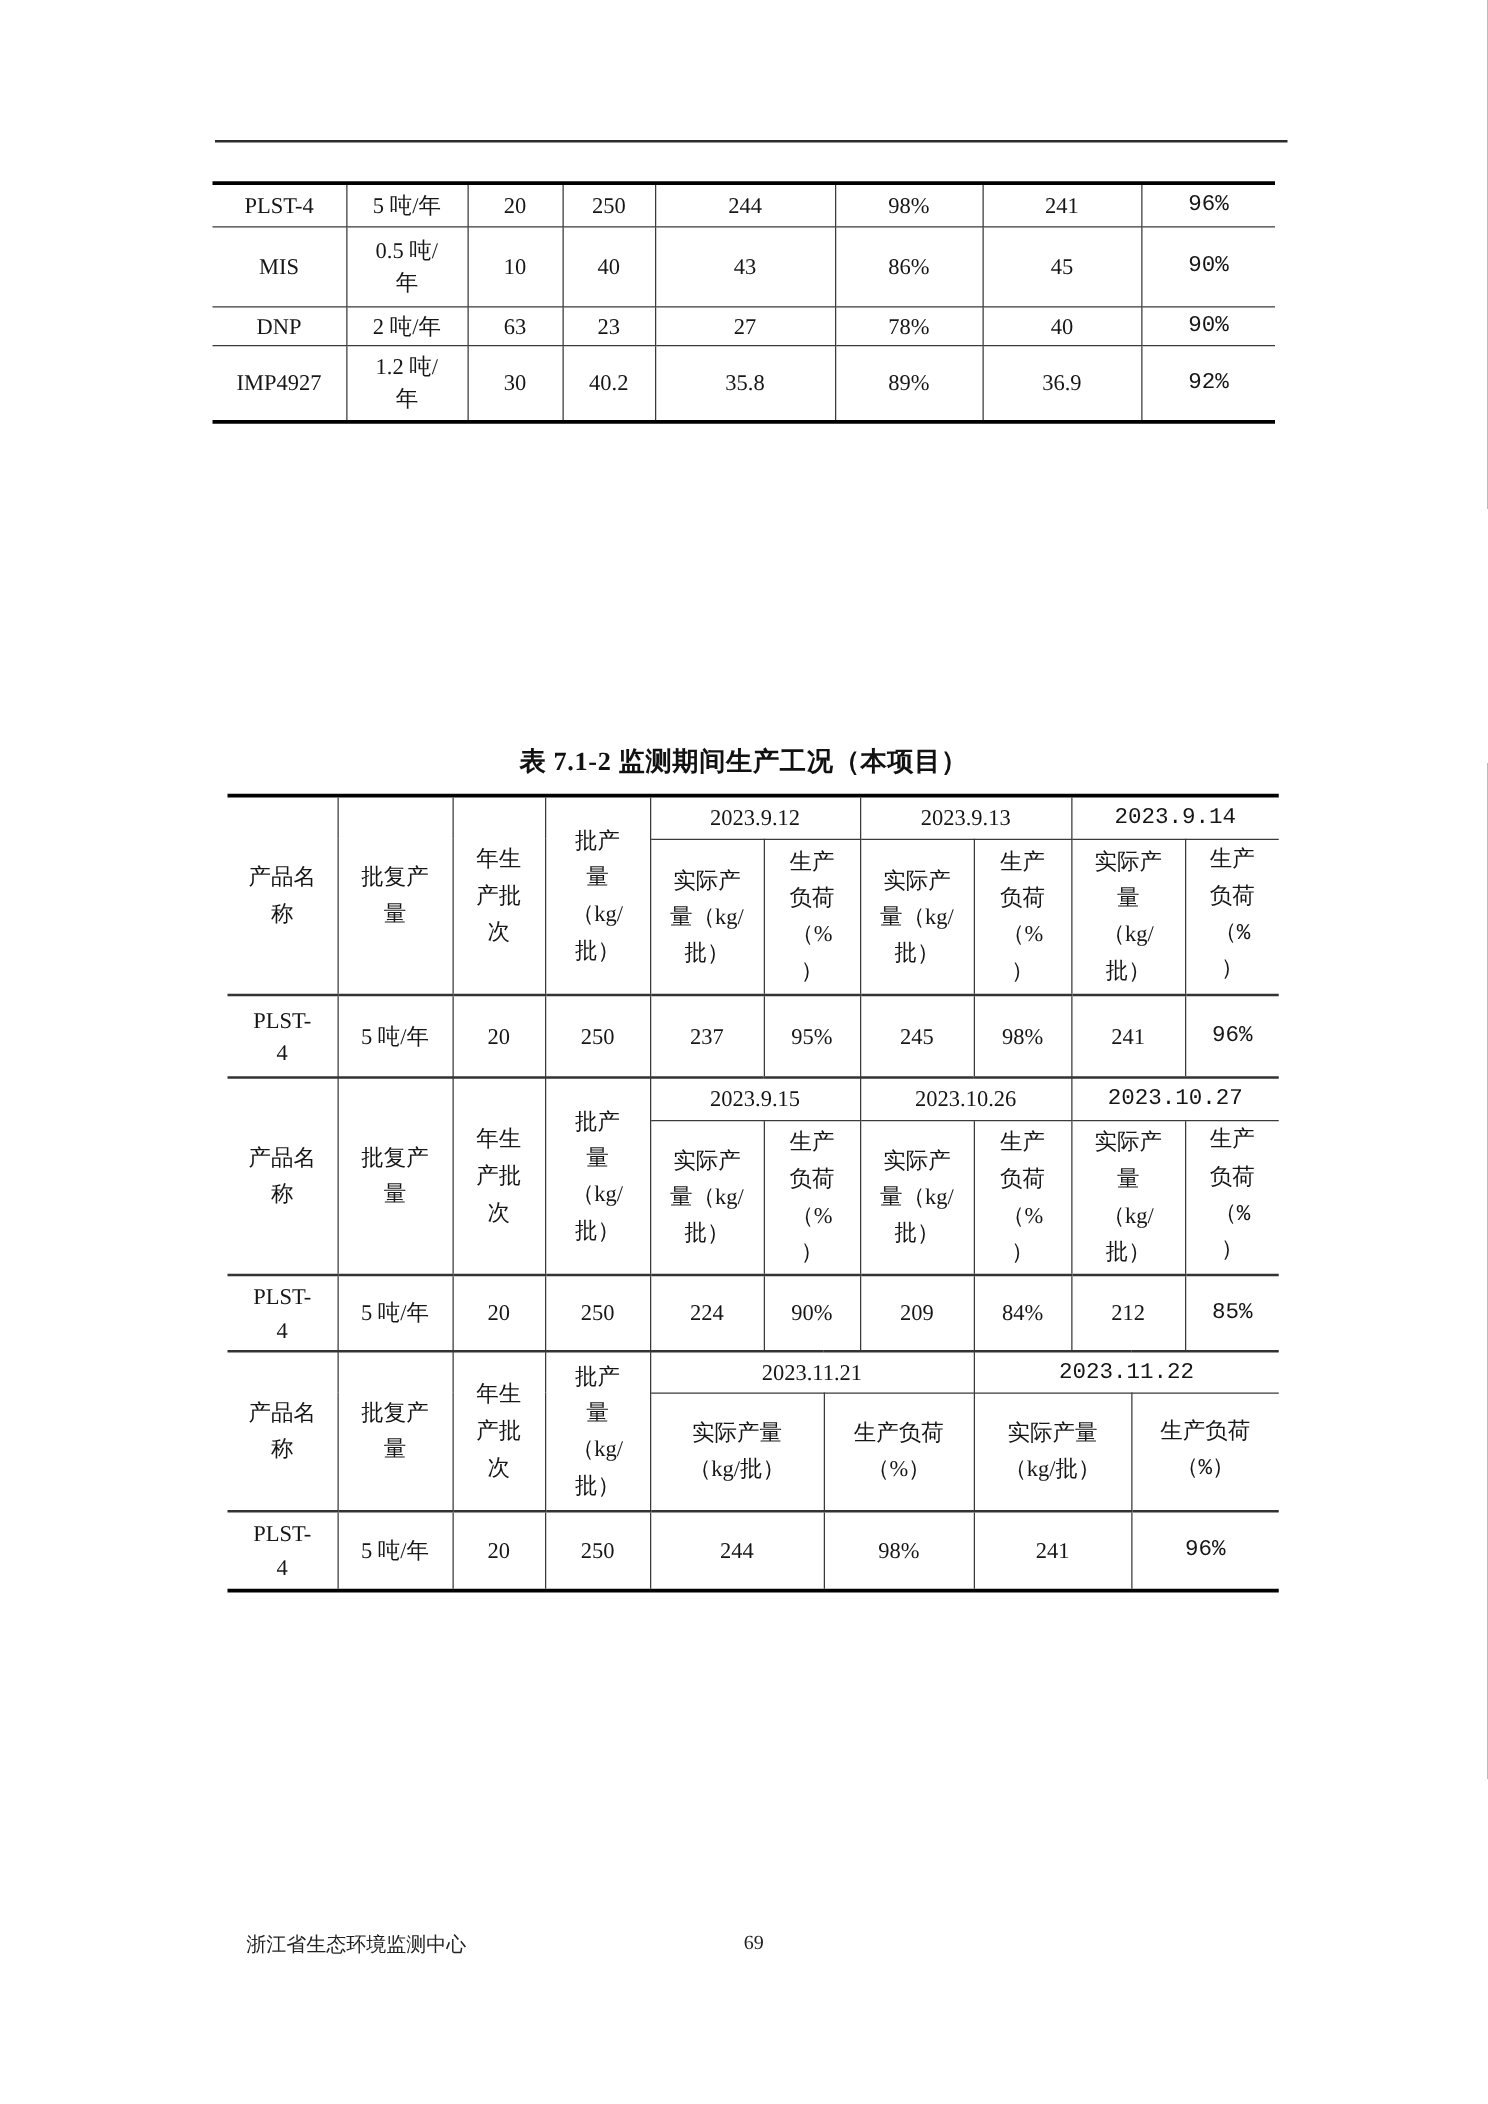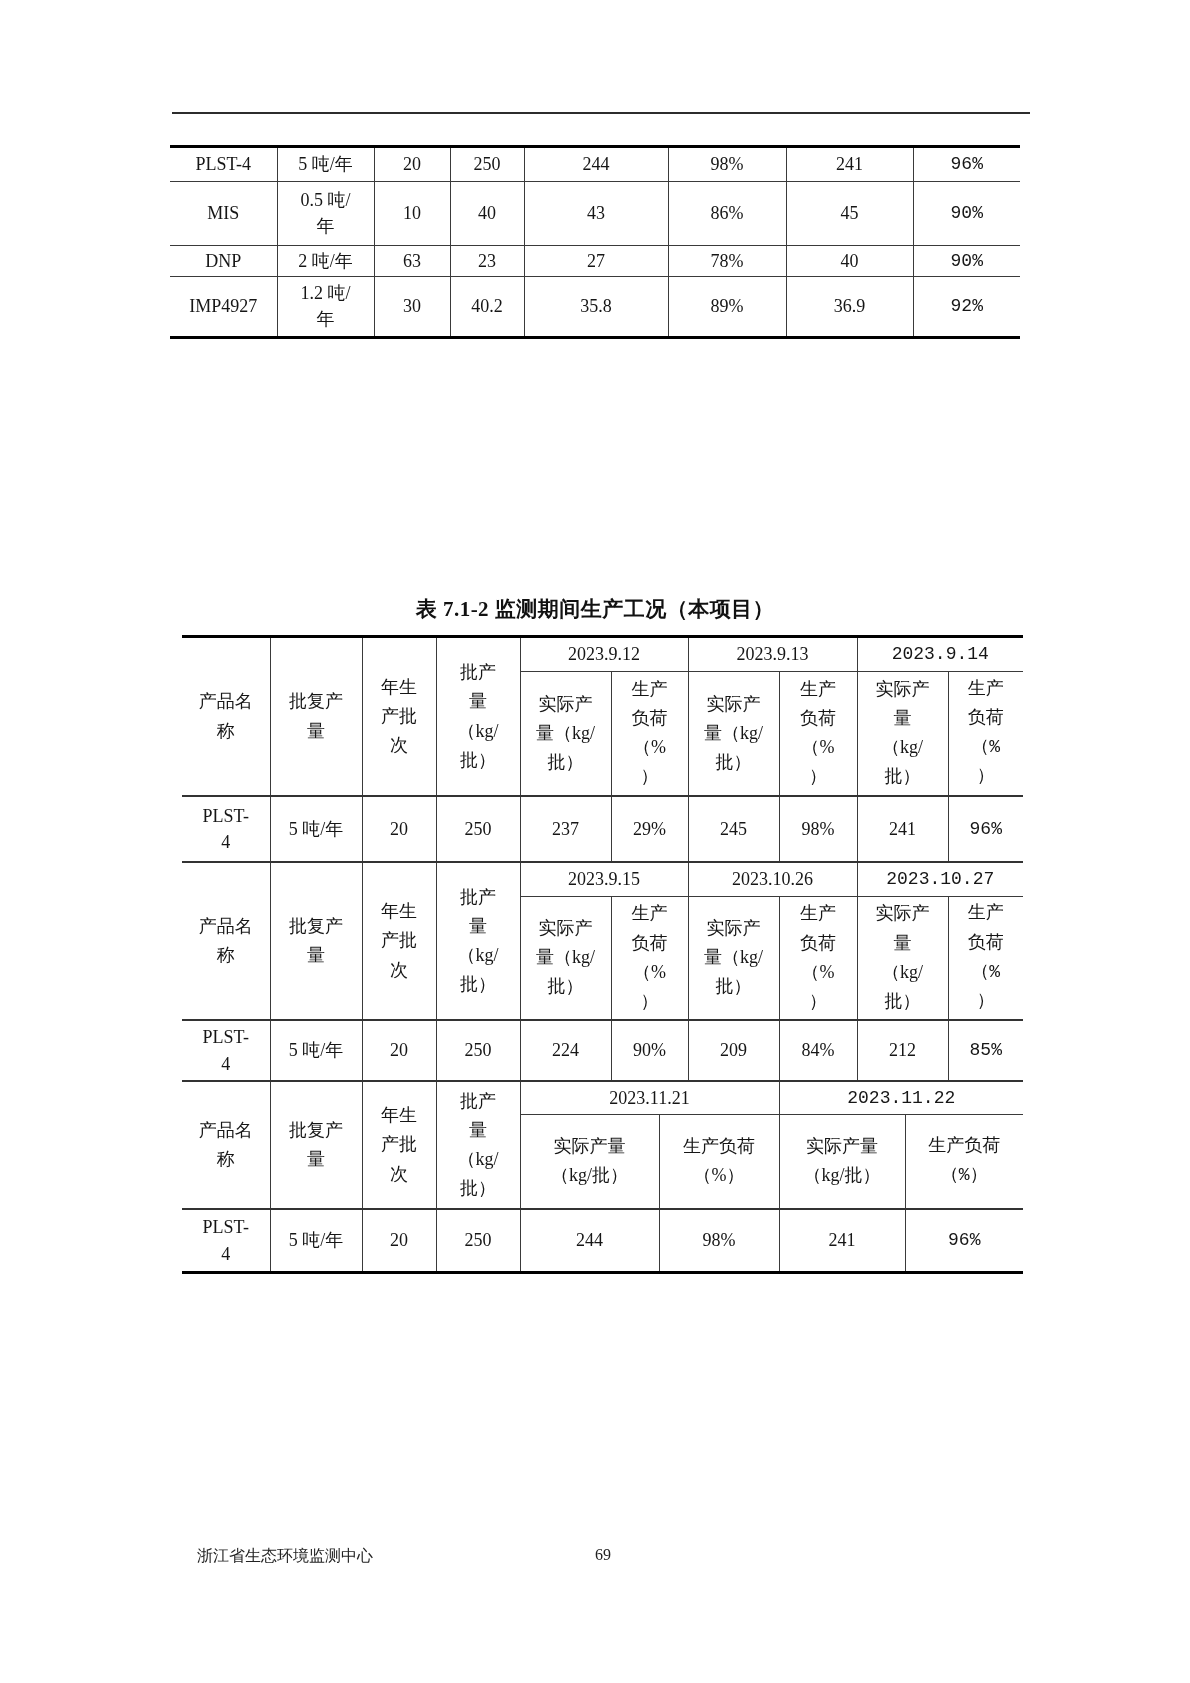--- a/index.html
+++ b/index.html
@@ -185,21 +185,21 @@
 （%
 ）</td>
         </tr>
         <tr class="r-data" style="height:65px">
           <td>PLST-
 4</td>
           <td>5 吨/年</td>
           <td>20</td>
           <td>250</td>
           <td>237</td>
-          <td>29%</td>
+          <td>95%</td>
           <td>245</td>
           <td>98%</td>
           <td>241</td>
           <td>96%</td>
         </tr>
       </tbody>
     </table>
 
     <table class="t2 secnext">
       <colgroup>

